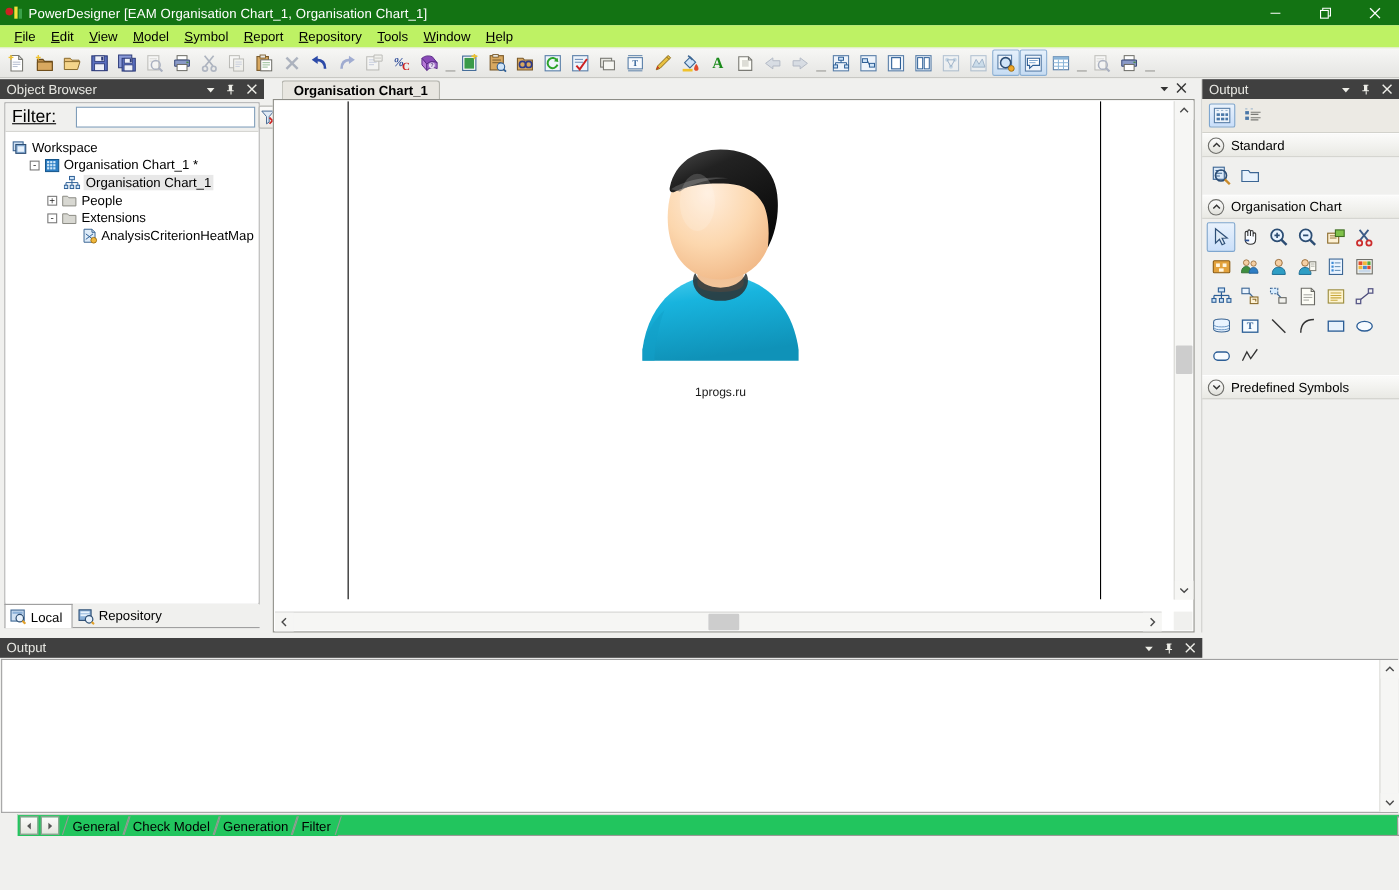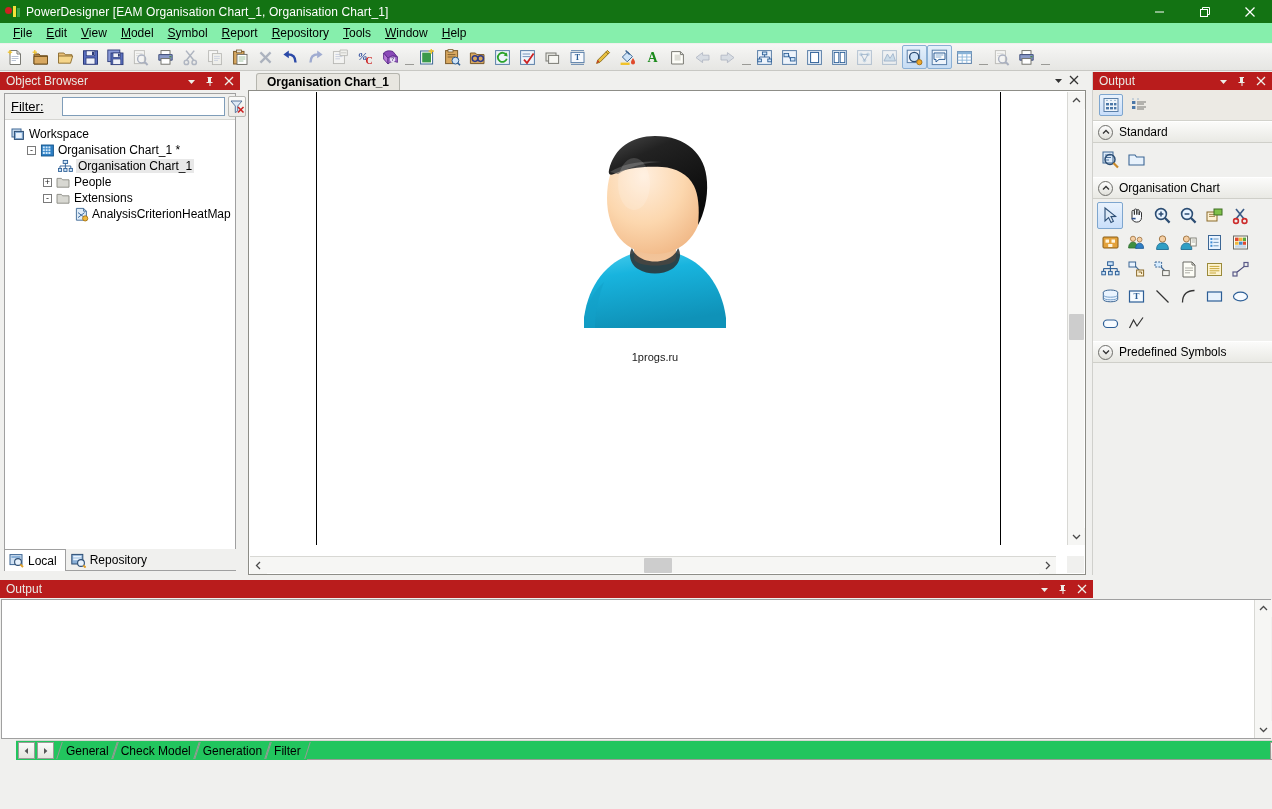--- a/index.html
+++ b/index.html
@@ -39,21 +39,21 @@
   .winbtns { position: absolute; right: 0; top: 0; height: 23px; display: flex; }
   .winbtn {
     width: 45px; height: 23px; display: flex; align-items: center; justify-content: center;
     color: #ffffff;
   }
   .winbtn svg { display:block; }
 
   
   .menubar {
     position: absolute; top: 23px; left: 0; width: 1272px; height: 21px;
-    background: #86efac; display: flex; align-items: center; padding-left: 6px;
+    background: #bef264; display: flex; align-items: center; padding-left: 6px;
     border-bottom: 1px solid #f0f0ee;
   }
   .menu-item {
     padding: 2px 7px; font-size: 12px; color: #000; cursor: default; white-space: nowrap;
   }
   .menu-item u { text-decoration: underline; }
 
   
   .toolbar {
     position: absolute; top: 44px; left: 0; width: 1272px; height: 27px;
@@ -75,37 +75,37 @@
   .tb-sep i {
     display:block; width: 9px; height: 0; border-top: 1px solid #9a9a96; margin-bottom:3px;
   }
 
   
   .browser {
     position: absolute; left: 0; top: 72px; width: 240px; height: 503px;
     background: #f0f0ee;
   }
   .panel-title {
-    height: 18px; background: #b91c1c; display: flex; align-items: center;
+    height: 18px; background: #404040; display: flex; align-items: center;
     padding-left: 6px; color: #e9e9e4; font-size: 12px;
   }
   .panel-title .ttl { flex: 1; }
   .panel-btn {
     width: 16px; height: 16px; display:flex; align-items:center; justify-content:center;
     color: #e9e9e4; margin-right: 3px;
   }
   .browser-body {
     position: absolute; left: 4px; top: 21px; width: 232px; height: 457px;
     background: #ffffff; border: 1px solid #a0a0a0;
   }
   .filter-row {
     display: flex; align-items: center; height: 26px; padding: 3px 4px 3px 6px;
     background: #f0f0ee; border-bottom: 1px solid #d6d6d2;
   }
-  .filter-label { font-size: 13px; margin-right: 18px; text-decoration: underline; }
+  .filter-label { font-size: 16px; margin-right: 18px; text-decoration: underline; }
   .filter-input {
     flex: 1; height: 19px; border: 1px solid #7f9db9; background: #ffffff;
     font-family: "Liberation Sans", sans-serif; font-size: 12px; padding: 0 3px; outline: none;
   }
   .filter-btn {
     width: 22px; height: 21px; margin-left: 3px; display:flex; align-items:center; justify-content:center;
     border: 1px solid transparent; border-radius: 2px; background: transparent;
   }
   .filter-btn.bordered { border: 1px solid #b8b8b4; background: linear-gradient(to bottom,#fbfbfa,#eceae6); }
 

